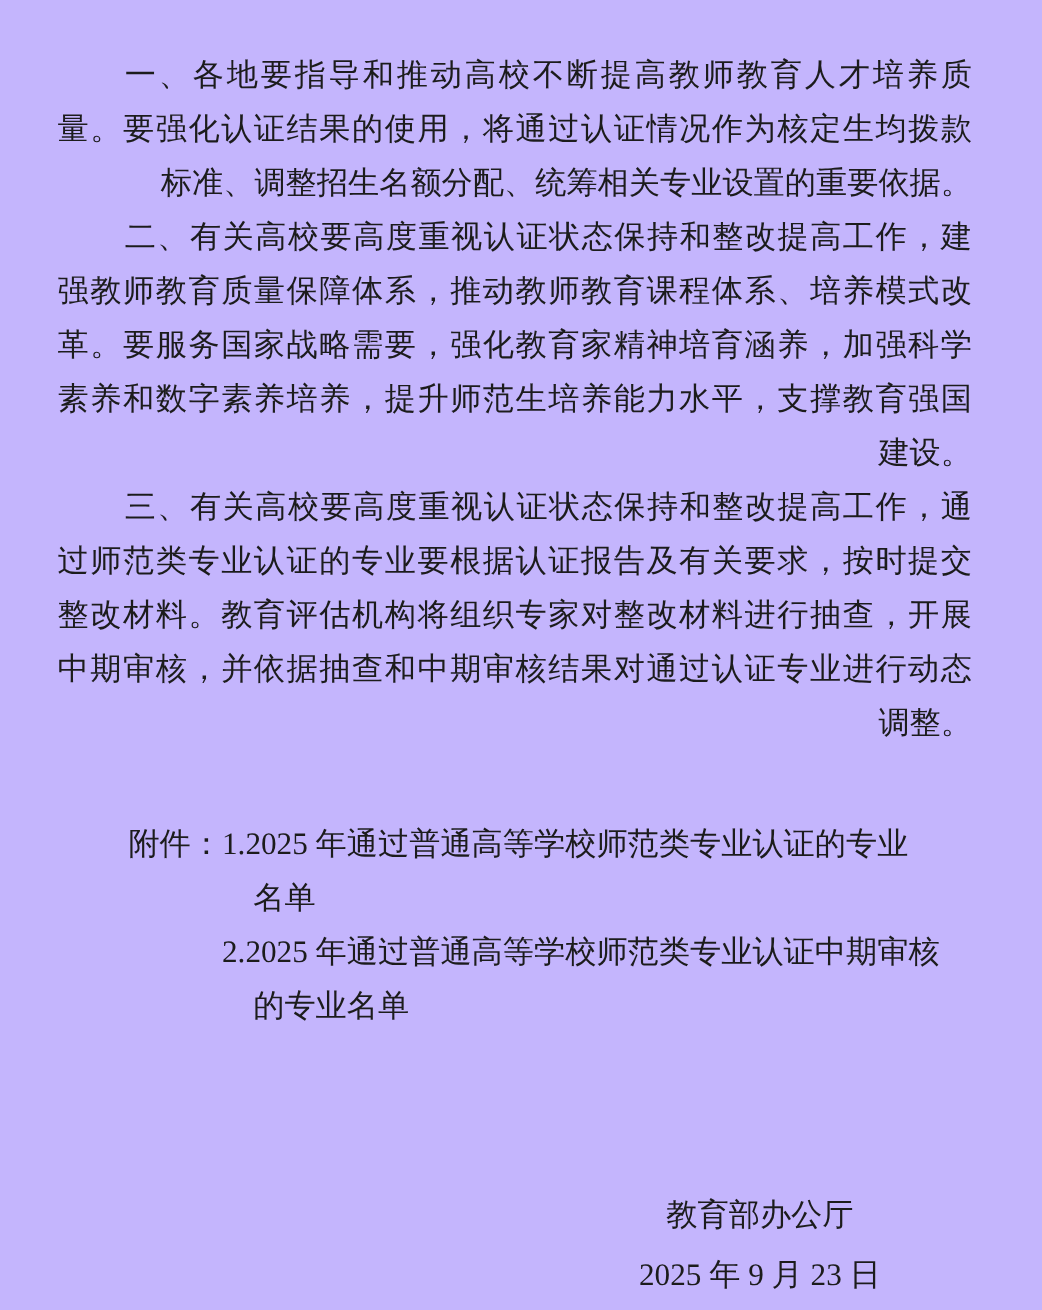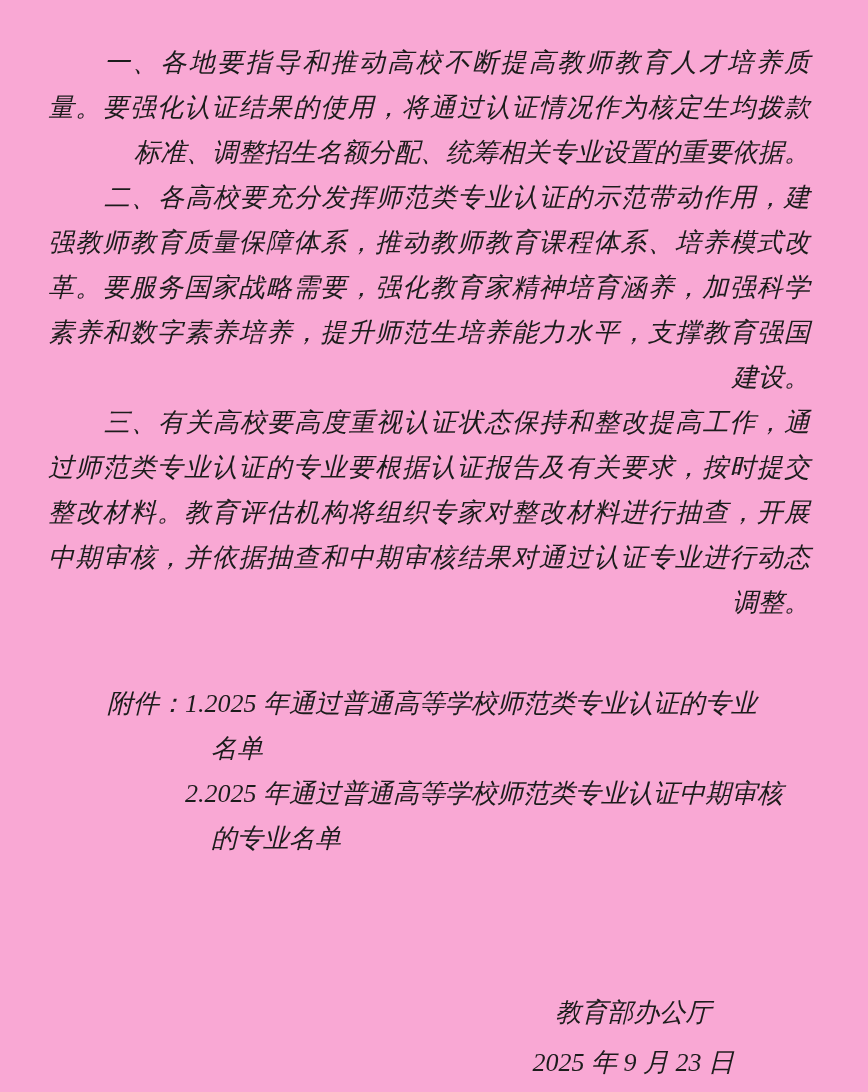--- a/index.html
+++ b/index.html
@@ -60,30 +60,30 @@
     text-align: center;
   }
   .signature .sig-line {
     line-height: 50px;
     white-space: nowrap;
   }
 </style>
 </head>
 <body>
 
-<div class="page" style="background: #f9a8d4; color: rgb(28, 28, 28); font-style: italic;">
+<div class="page" style="background: #c4b5fd; color: rgb(28, 28, 28);">
 
   <div class="body" id="body-paragraphs">
       <div class="para">
         <div class="line first just">一、各地要指导和推动高校不断提高教师教育人才培养质</div>
         <div class="line just">量。要强化认证结果的使用，将通过认证情况作为核定生均拨款</div>
         <div class="line">标准、调整招生名额分配、统筹相关专业设置的重要依据。</div>
       </div>
       <div class="para">
-        <div class="line first just">二、各高校要充分发挥师范类专业认证的示范带动作用，建</div>
+        <div class="line first just">二、有关高校要高度重视认证状态保持和整改提高工作，建</div>
         <div class="line just">强教师教育质量保障体系，推动教师教育课程体系、培养模式改</div>
         <div class="line just">革。要服务国家战略需要，强化教育家精神培育涵养，加强科学</div>
         <div class="line just">素养和数字素养培养，提升师范生培养能力水平，支撑教育强国</div>
         <div class="line">建设。</div>
       </div>
       <div class="para">
         <div class="line first just">三、有关高校要高度重视认证状态保持和整改提高工作，通</div>
         <div class="line just">过师范类专业认证的专业要根据认证报告及有关要求，按时提交</div>
         <div class="line just">整改材料。教育评估机构将组织专家对整改材料进行抽查，开展</div>
         <div class="line just">中期审核，并依据抽查和中期审核结果对通过认证专业进行动态</div>

